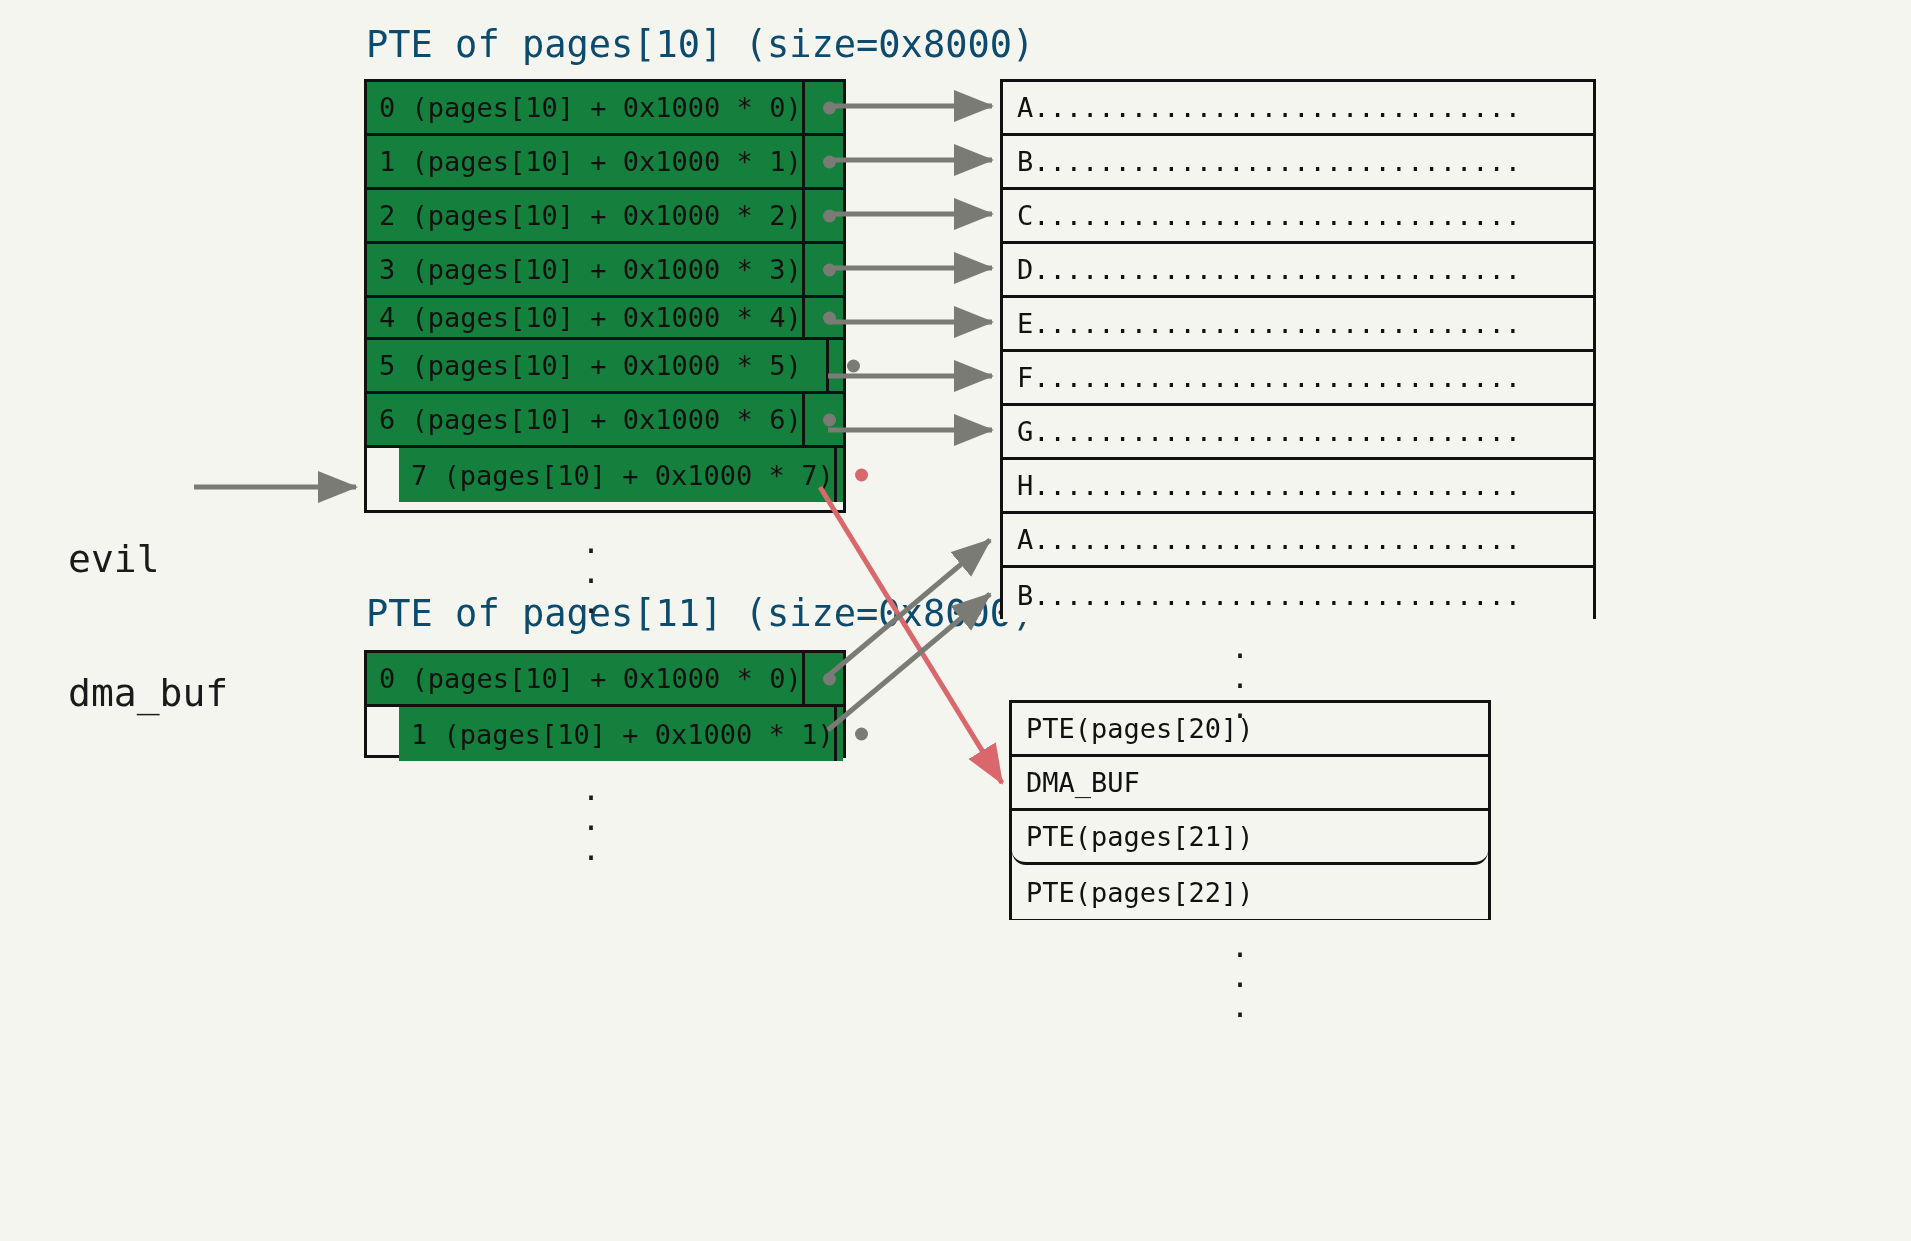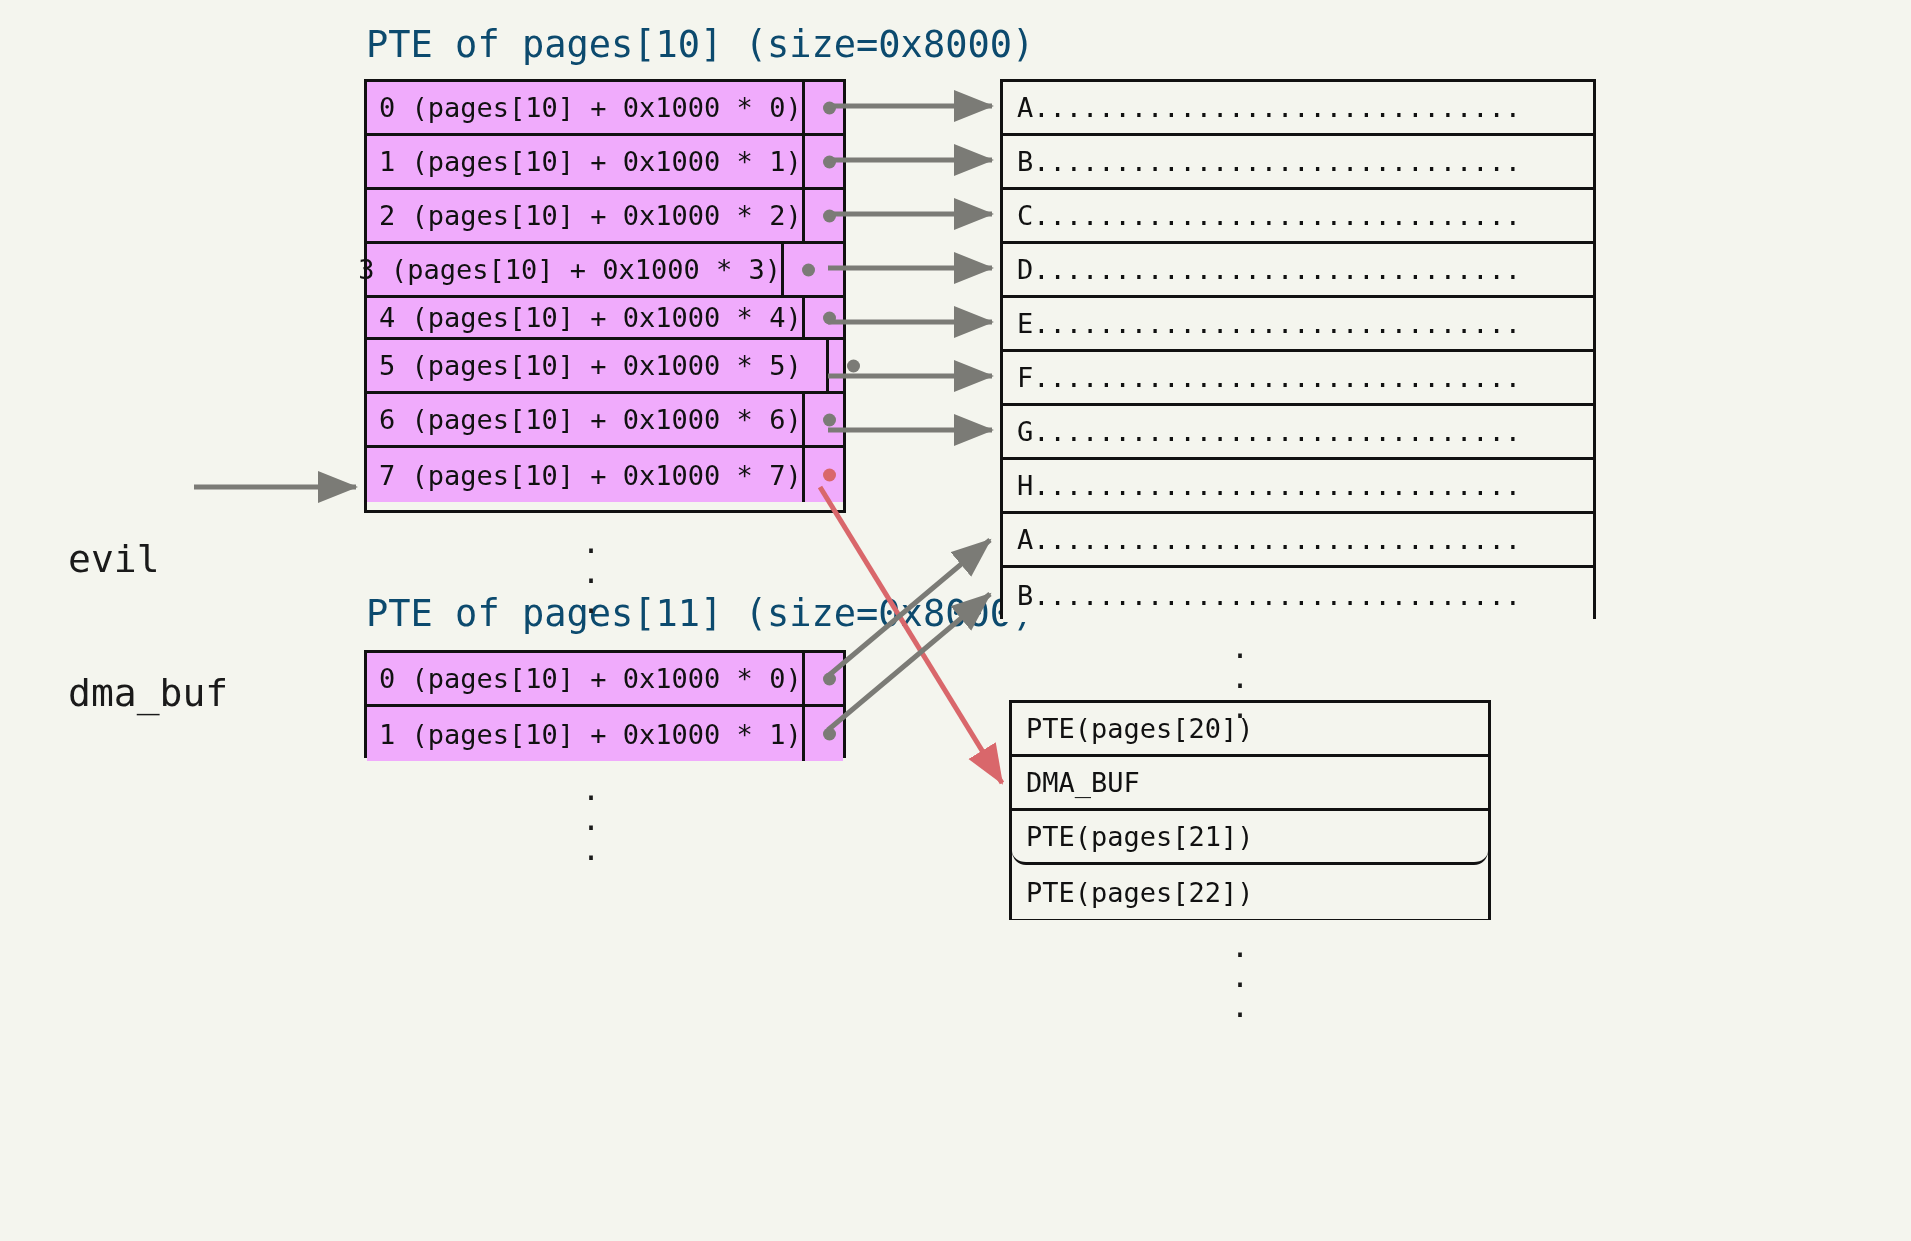--- a/index.html
+++ b/index.html
@@ -26,23 +26,23 @@
   .tbl{
     position:absolute;
     border:3px solid #111;
     box-sizing:border-box;
     background:#f4f5ee;
   }
   .row{
     display:flex;
     box-sizing:border-box;
     border-bottom:3px solid #111;
-    background:#f0abfc;
-  }
-  .row:last-child{border-bottom:none;}
+    background:#15803d;
+  }
+  .row:last-child{border-bottom:none;margin-left:32px;}
   .cell-text{
     flex:1 1 auto;
     display:flex;
     align-items:center;
     padding-left:12px;
     font-size:27px;
     white-space:pre;
     box-sizing:border-box;
     line-height:1;
   }
@@ -119,21 +119,21 @@
         <div class="cell-ptr">
           <span class="dot"></span>
         </div>
       </div>
       <div class="row" style="height: 54px;">
         <div class="cell-text">2 (pages[10] + 0x1000 * 2)</div>
         <div class="cell-ptr">
           <span class="dot"></span>
         </div>
       </div>
-      <div class="row" style="height: 54px; justify-content: flex-end;">
+      <div class="row" style="height: 54px;">
         <div class="cell-text">3 (pages[10] + 0x1000 * 3)</div>
         <div class="cell-ptr">
           <span class="dot"></span>
         </div>
       </div>
       <div class="row" style="height: 42px;">
         <div class="cell-text">4 (pages[10] + 0x1000 * 4)</div>
         <div class="cell-ptr">
           <span class="dot"></span>
         </div>

